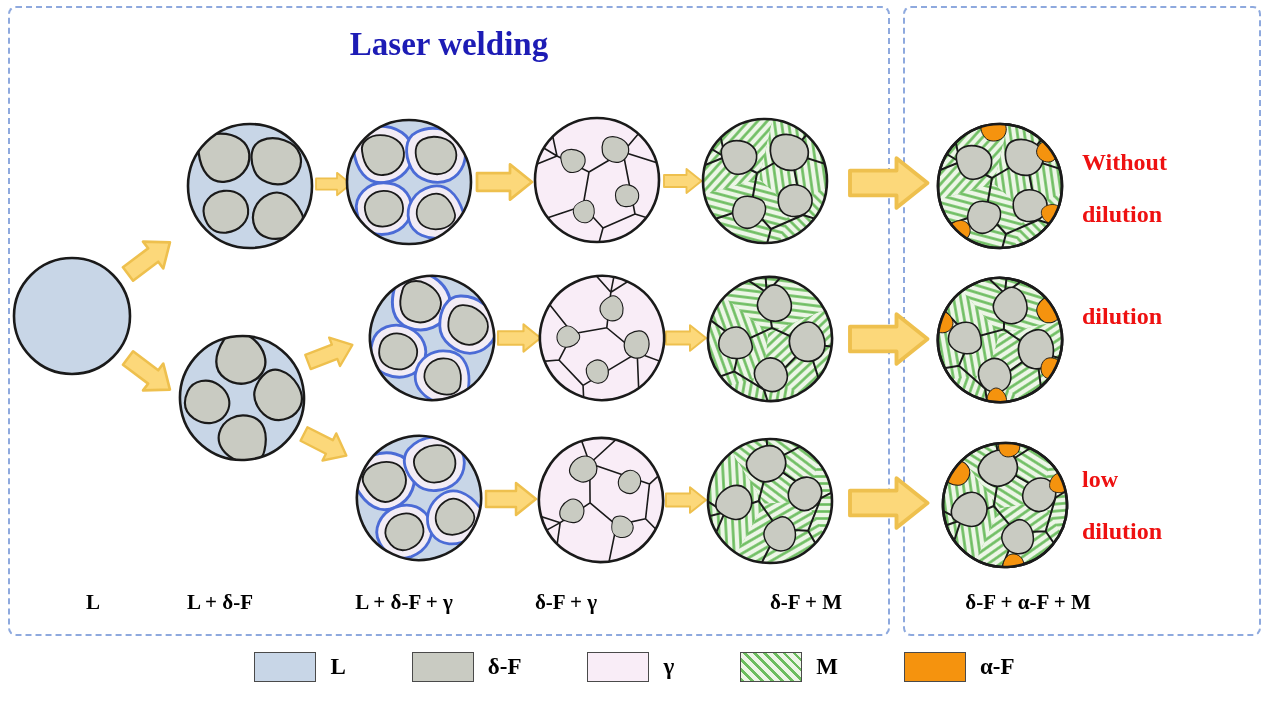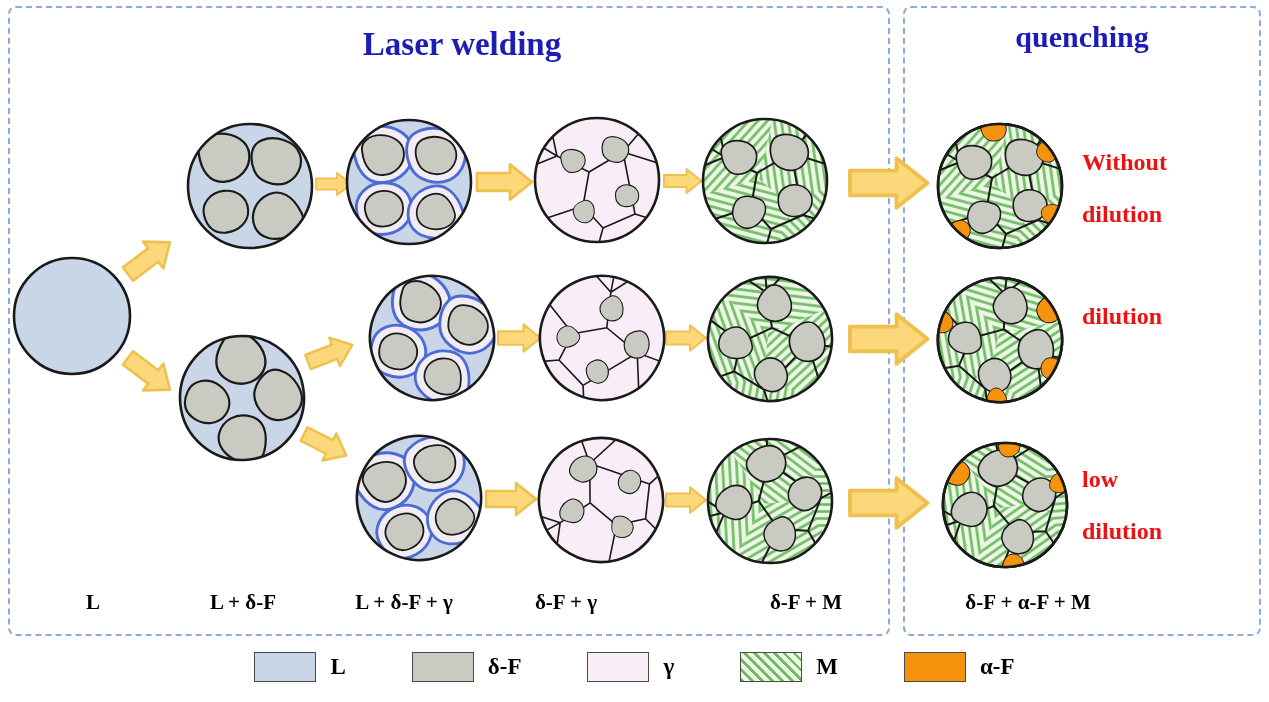--- a/index.html
+++ b/index.html
@@ -11,21 +11,21 @@
   }
   *{margin:0;padding:0;box-sizing:border-box;}
   html,body{width:1269px;height:702px;}
   body{background:#ffffff;font-family:"Liberation Serif","DejaVu Serif",serif;position:relative;overflow:hidden;}
   .canvas{position:absolute;inset:0;width:1269px;height:702px;}
   .box{position:absolute;border:2px dashed var(--c-box);border-radius:8px;background:transparent;}
   #box-left{left:8px;top:6px;width:882px;height:630px;}
   #box-right{left:903px;top:6px;width:358px;height:630px;}
   svg.layer{position:absolute;left:0;top:0;width:1269px;height:702px;}
   .title{position:absolute;color:var(--c-title);font-weight:bold;text-align:center;}
-  #title-left{left:21px;top:26px;width:882px;font-size:33px;}
+  #title-left{left:8px;top:26px;width:882px;font-size:33px;}
   #title-right{left:903px;top:16px;width:358px;font-size:30px;line-height:41px;}
   .dilution{position:absolute;left:1082px;width:186px;color:var(--c-red);font-weight:bold;font-size:24px;line-height:52px;}
   #dilution-1{top:136px;}
   #dilution-2{top:290px;}
   #dilution-3{top:453px;}
   .stage{position:absolute;top:590px;transform:translateX(-50%);font-weight:bold;font-size:21px;color:#000;white-space:nowrap;}
   .legend{position:absolute;left:0;top:652px;width:1269px;display:flex;justify-content:center;align-items:center;gap:66px;}
   .legend-item{display:flex;align-items:center;gap:14px;}
   .swatch{width:62px;height:30px;border:1.5px solid #4a4a4a;display:inline-block;}
   .sw-l{background:var(--c-l);}
@@ -197,37 +197,36 @@
     <use href="#t-dm" transform="translate(770,339) rotate(55)"></use>
     <use href="#t-dm" transform="translate(770,501) rotate(-45)"></use>
     <use href="#t-q" transform="translate(1000,186)"></use>
     <use href="#t-q" transform="translate(1000,340) rotate(65)"></use>
     <use href="#t-q" transform="translate(1005,505) rotate(-50)"></use>
   </svg>
 
   <div class="title" id="title-left">Laser welding</div>
 
   <div class="title" id="title-right">
-    <div>quenching</div>
   </div>
 
   <div class="dilution" id="dilution-1">
     <div>Without</div>
     <div>dilution</div>
   </div>
   <div class="dilution" id="dilution-2">
     <div>dilution</div>
   </div>
   <div class="dilution" id="dilution-3">
     <div>low</div>
     <div>dilution</div>
   </div>
 
   <div class="stage" style="left:93px">L</div>
-  <div class="stage" style="left:243px">L + δ-F</div>
+  <div class="stage" style="left:220px">L + δ-F</div>
   <div class="stage" style="left:404px">L + δ-F + γ</div>
   <div class="stage" style="left:566px">δ-F + γ</div>
   <div class="stage" style="left:806px">δ-F + M</div>
   <div class="stage" style="left:1028px">δ-F + α-F + M</div>
 
   <div class="legend">
     <div class="legend-item">
       <span class="swatch sw-l"></span>
       <span class="legend-label">L</span>
     </div>

